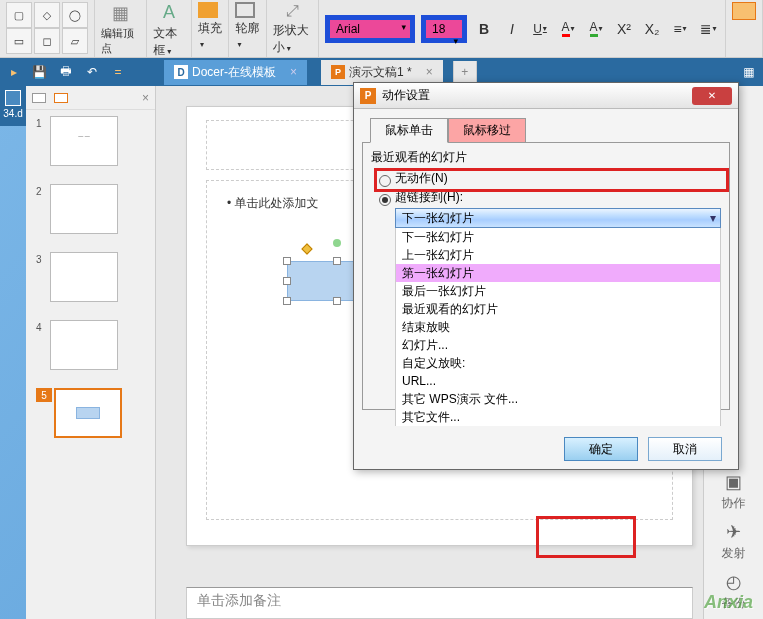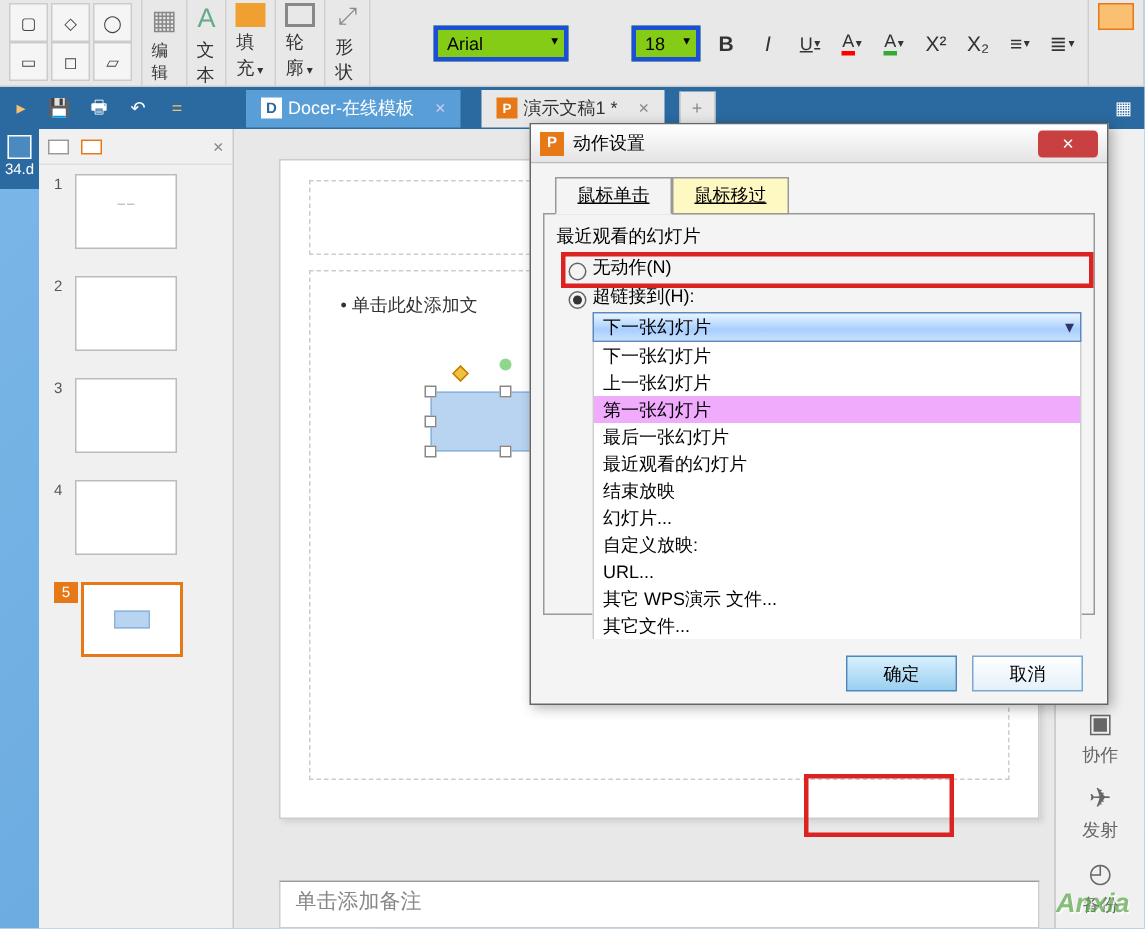--- a/index.html
+++ b/index.html
@@ -7,21 +7,21 @@
 
 
 .ribbon { position: absolute; top: 0; left: 0; right: 0; height: 58px; background: #e8e8e8; border-bottom: 1px solid #ccc; display: flex; }
 .ribbon-group { display: flex; align-items: flex-start; padding: 2px 6px; border-right: 1px solid #d0d0d0; height: 100%; flex-direction: column; }
 .ribbon-row { display: flex; gap: 2px; }
 .rb-btn { width: 26px; height: 26px; border: 1px solid #ccc; background: #f5f5f5; display: flex; align-items: center; justify-content: center; font-size: 11px; color: #444; }
 .rb-label { font-size: 11px; color: #333; margin-top: 2px; }
 .rb-label .drop { font-size: 8px; margin-left: 2px; }
 
 .font-group { flex-direction: row; align-items: center; gap: 6px; }
-.font-select { border: 3px solid #1d4ed8; background: #84cc16; padding: 2px 20px 2px 6px; font-size: 12px; position: relative; margin-left: 36px; }
+.font-select { border: 5px solid #1d4ed8; background: #ec4899; padding: 2px 20px 2px 6px; font-size: 12px; position: relative; }
 .font-select::after { content: "▾"; position: absolute; right: 4px; font-size: 9px; }
 .fmt-btn { width: 22px; height: 22px; display: flex; align-items: center; justify-content: center; font-size: 14px; color: #333; }
 .fmt-btn .drop { font-size: 8px; margin-left: 1px; vertical-align: super; }
 
 
 .qat { position: absolute; top: 58px; left: 0; right: 0; height: 28px; background: #2a6aa0; display: flex; align-items: center; padding: 0 4px; gap: 6px; }
 .qat-ico { width: 20px; height: 20px; display: flex; align-items: center; justify-content: center; color: #fff; font-size: 12px; }
 .docer-tab { background: #5a9ed8; color: white; padding: 4px 10px; display: flex; align-items: center; gap: 4px; margin-left: 30px; }
 .doc-tab { background: #e8e8e8; color: #333; padding: 4px 10px; display: flex; align-items: center; gap: 4px; margin-left: 8px; }
 .tab-close { color: #888; margin-left: 10px; }
@@ -72,22 +72,22 @@
 .rs-ico { font-size: 18px; }
 
 
 .dialog { position: absolute; top: 82px; left: 353px; width: 386px; height: 388px; background: #f4f4f4; border: 1px solid #666; box-shadow: 2px 2px 8px rgba(0,0,0,0.3); }
 .dlg-title { height: 26px; background: linear-gradient(#fff,#e4e4e4); display: flex; align-items: center; padding: 0 6px; border-bottom: 1px solid #bbb; }
 .dlg-ico { width: 16px; height: 16px; background: #e67817; color: white; font-size: 10px; font-weight: bold; display: flex; align-items: center; justify-content: center; margin-right: 6px; }
 .dlg-title-text { font-size: 12px; color: #000; }
 .dlg-close { margin-left: auto; width: 40px; height: 18px; background: #c94040; border-radius: 3px; color: white; display: flex; align-items: center; justify-content: center; font-size: 10px; }
 
 .dlg-body { position: absolute; top: 26px; left: 0; right: 0; bottom: 40px; background: #f4f4f4; padding: 8px; }
-.dlg-tabs { display: flex; margin-left: 8px; text-decoration: underline; }
-.dlg-tab { padding: 3px 14px; border: 1px solid #999; background: #fef9c3; position: relative; top: 1px; }
+.dlg-tabs { display: flex; margin-left: 8px; }
+.dlg-tab { padding: 3px 14px; border: 1px solid #999; background: #fca5a5; position: relative; top: 1px; }
 .dlg-tab.active { background: #f4f4f4; border-bottom: 1px solid #f4f4f4; z-index: 2; }
 .dlg-frame { border: 1px solid #999; padding: 6px 8px 4px 8px; margin-top: 0; height: 268px; }
 .grp-label { font-size: 12px; margin-bottom: 4px; }
 .opt-row { display: flex; align-items: flex-end; gap: 4px; margin: 2px 0 2px 8px; font-size: 12px; }
 .radio { width: 12px; height: 12px; border: 1px solid #666; border-radius: 50%; display: inline-flex; align-items: center; justify-content: center; }
 .radio.on::after { content: ""; width: 6px; height: 6px; background: #333; border-radius: 50%; }
 
 .dd-sel { margin: 2px 0 0 24px; height: 20px; background: linear-gradient(#eaf4ff,#bcdcff 40%,#a8ceff 60%,#c8e2ff); border: 1px solid #5a8ac0; display: flex; align-items: center; padding: 0 20px 0 6px; position: relative; font-size: 12px; }
 .dd-sel::after { content: "▾"; position: absolute; right: 4px; color: #336; }
 .dd-list { margin-left: 24px; border-left: 1px solid #ccc; border-right: 1px solid #ccc; background: white; }

